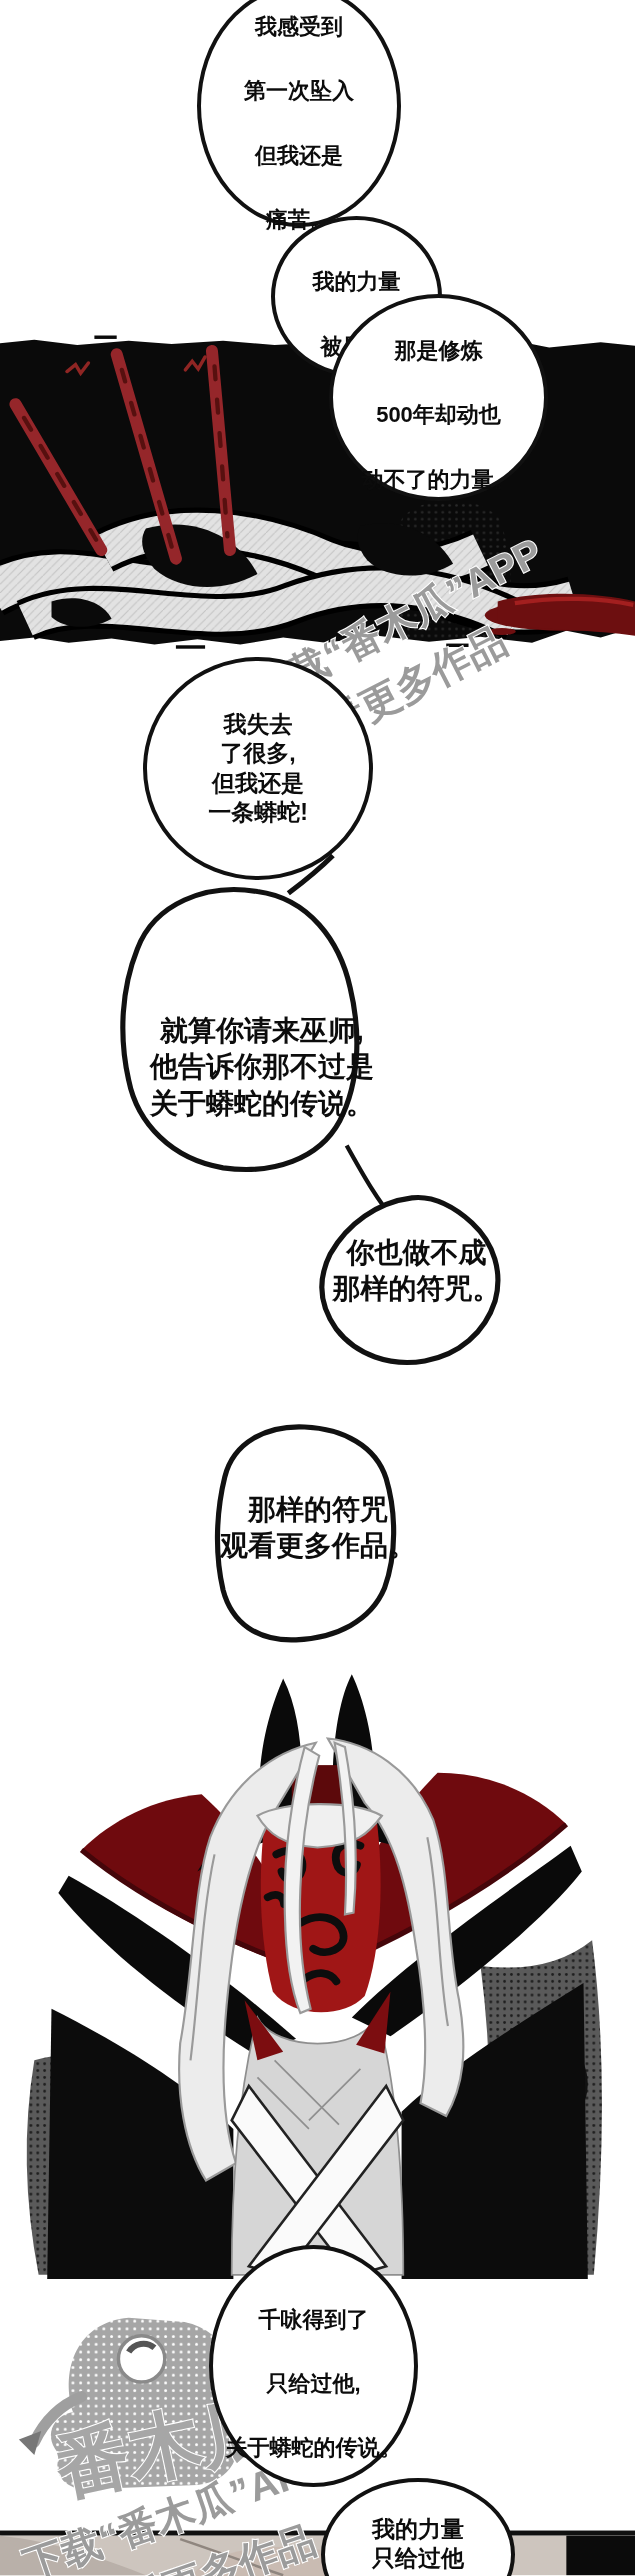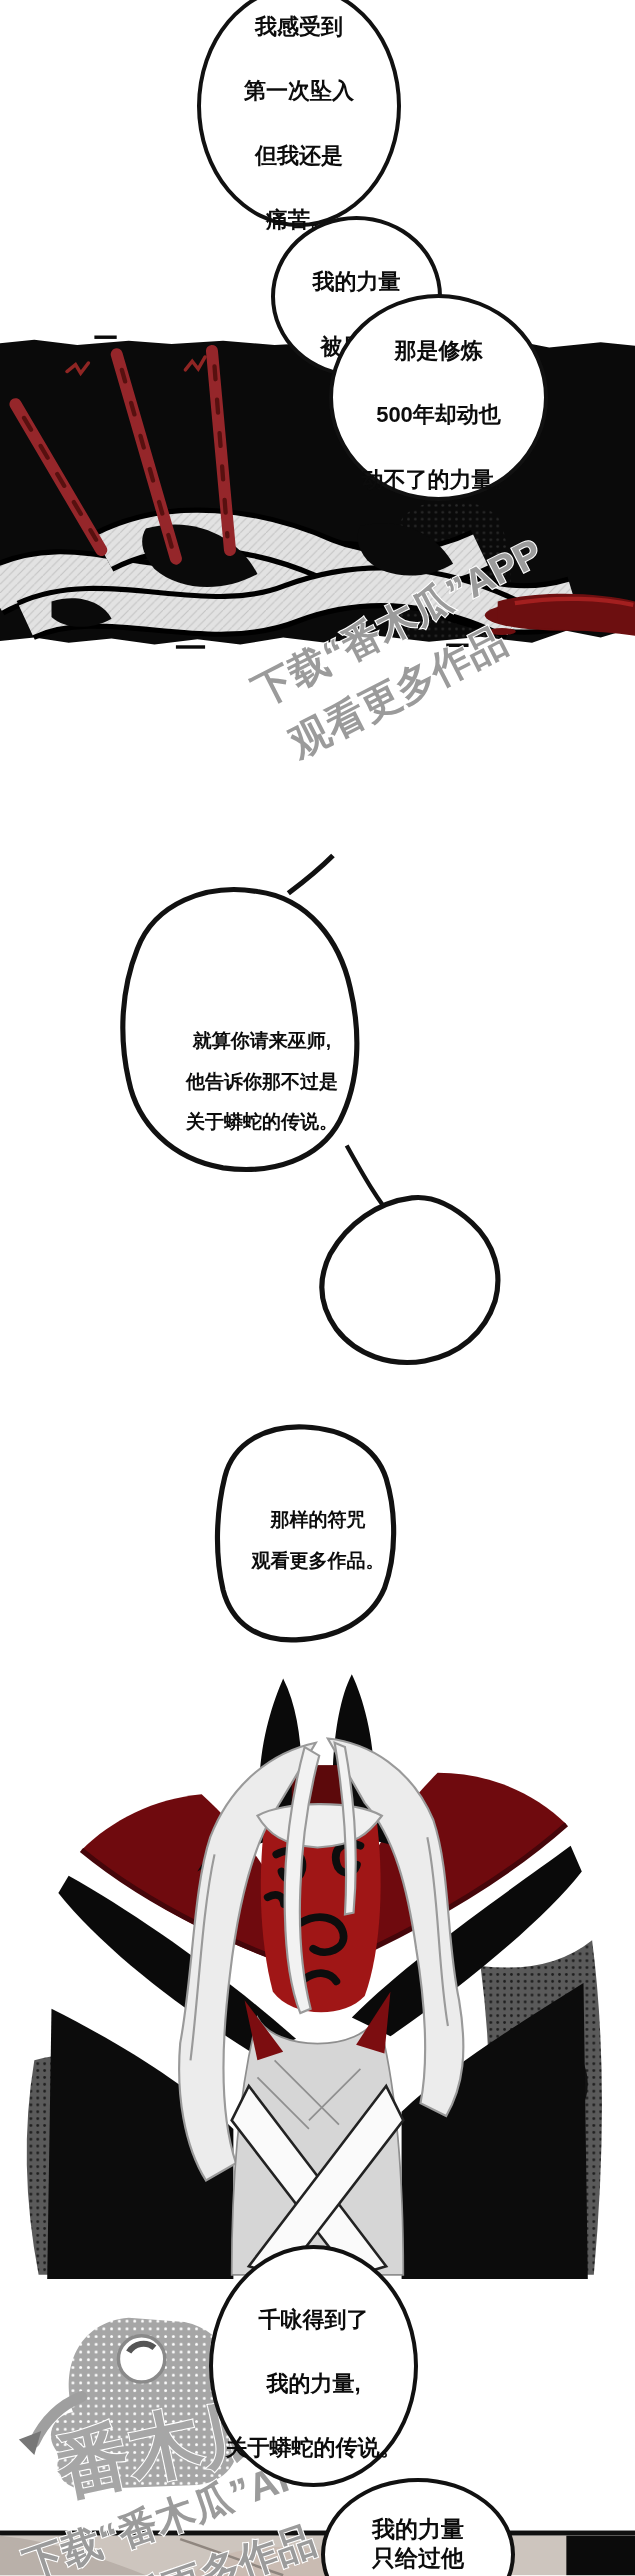--- a/index.html
+++ b/index.html
@@ -9,21 +9,21 @@
   
   .bubble{position:absolute;background:#ffffff;border:4.3px solid #111111;border-radius:50%;
           display:flex;flex-direction:column;align-items:center;justify-content:center;
           text-align:center;font-weight:bold;color:#0c0c0c;z-index:5;}
   .bubble .ln{white-space:nowrap;line-height:1.28;}
   .fs26 .ln{font-size:22px;margin-top:36px;}
   .fs27 .ln{font-size:23px;}
   
   .btext{position:absolute;display:flex;flex-direction:column;align-items:center;
          text-align:center;font-weight:bold;color:#0c0c0c;z-index:6;}
-  .btext .ln{white-space:nowrap;line-height:1.3;font-size:19px;margin-top:16px;}
+  .btext .ln{white-space:nowrap;line-height:1.3;font-size:28px;}
   #b1{left:197px;top:-15.5px;width:196px;height:234px;}
   #b2{left:271px;top:216px;width:163px;height:153px;}
   #b3{left:329px;top:294px;width:211px;height:199px;}
   #b4{left:143px;top:657px;width:222px;height:215px;}
   #b8{left:209px;top:2245px;width:201px;height:234px;}
   #b9{left:321px;top:2478px;width:194px;height:153px;justify-content:flex-start;padding-top:33px;box-sizing:border-box;}
   #b5t{left:146px;top:1013px;width:232px;}
   #b6t{left:335px;top:1235px;width:163px;}
   #b7t{left:230px;top:1492px;width:176px;}
 </style>
@@ -220,36 +220,46 @@
     <div class="ln">我的力量</div>
     <div class="ln">被压制,</div>
   </div>
 
   <div class="bubble fs26" id="b3">
     <div class="ln">那是修炼</div>
     <div class="ln">500年却动也</div>
     <div class="ln">动不了的力量。</div>
   </div>
 
+  <div class="bubble fs27" id="b4">
+    <div class="ln">我失去</div>
+    <div class="ln">了很多,</div>
+    <div class="ln">但我还是</div>
+    <div class="ln">一条蟒蛇!</div>
+  </div>
 
   <div class="btext" id="b5t">
     <div class="ln">就算你请来巫师,</div>
     <div class="ln">他告诉你那不过是</div>
     <div class="ln">关于蟒蛇的传说。</div>
   </div>
 
+  <div class="btext" id="b6t">
+    <div class="ln">你也做不成</div>
+    <div class="ln">那样的符咒。</div>
+  </div>
 
   <div class="btext" id="b7t">
     <div class="ln">那样的符咒</div>
     <div class="ln">观看更多作品。</div>
   </div>
 
   <div class="bubble fs26" id="b8">
     <div class="ln">千咏得到了</div>
-    <div class="ln">我的力量,</div>
+    <div class="ln">只给过他,</div>
     <div class="ln">关于蟒蛇的传说。</div>
   </div>
 
   <div class="bubble fs27" id="b9">
     <div class="ln">我的力量</div>
     <div class="ln">只给过他</div>
   </div>
 
 </div>
 

